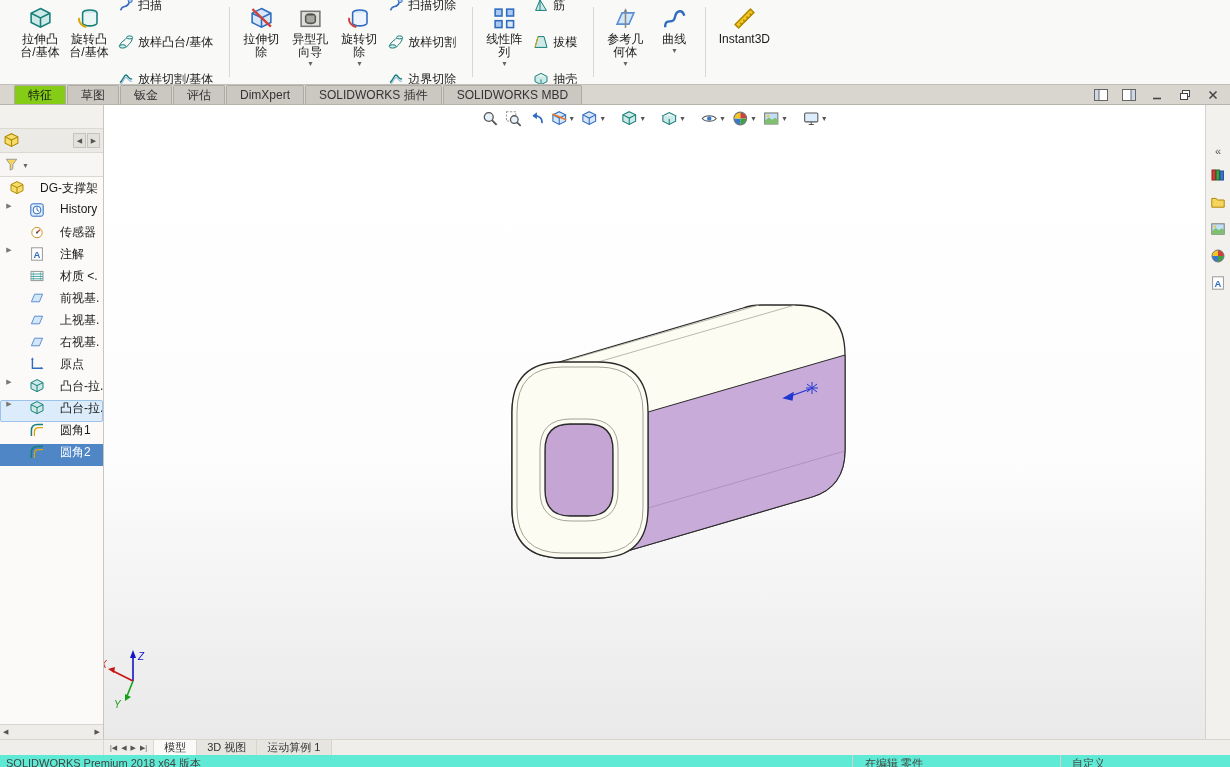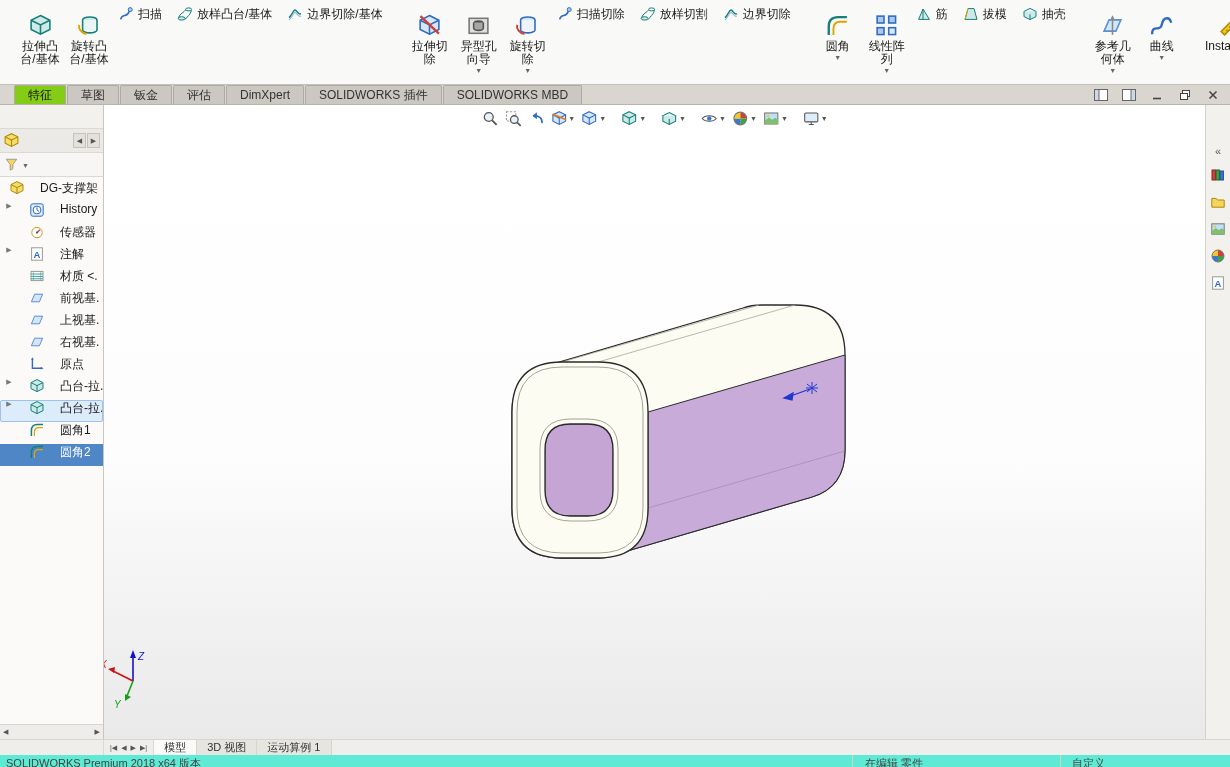--- a/index.html
+++ b/index.html
@@ -3,25 +3,25 @@
 <meta charset="utf-8">
 <style>
 *{margin:0;padding:0;box-sizing:border-box}
 html,body{width:1230px;height:767px;overflow:hidden}
 body{position:relative;background:#fff;font-family:"Liberation Sans","DejaVu Sans",sans-serif;font-size:12px;color:#1a1a1a}
 svg{display:block}
 
 .ribbon{position:absolute;top:0;left:0;width:100%;height:84px;background:#f9f9f7;display:flex;align-items:stretch;padding:1px 4px 1px 16px}
 .rgroup{display:flex;align-items:stretch;gap:1px}
 .vsep{width:1px;background:#dad7d2;margin:6px 7px}
-.rbtn{display:flex;flex-direction:column;align-items:center;padding:11px 3px 1px;min-width:48px;border:1px solid transparent;border-radius:2px}
+.rbtn{display:flex;flex-direction:column;align-items:center;padding:4px 3px 1px;min-width:48px;border:1px solid transparent;border-radius:2px}
 .rbtn .ric{width:25px;height:25px;margin-bottom:2px}
 .rlbl{text-align:center;line-height:13px;white-space:nowrap}
 .dd{font-size:7px;color:#666;margin-top:1px;line-height:7px}
-.scol{display:flex;flex-direction:row;justify-content:center;gap:2px;padding:2px 0}
+.scol{display:flex;flex-direction:column;justify-content:center;gap:18px;padding:2px 0}
 .sbtn{display:flex;align-items:center;gap:4px;height:22px;padding:0 8px 0 3px;border:1px solid transparent;border-radius:2px;white-space:nowrap}
 .sbtn .sic{width:16px;height:16px;flex:none}
 
 .cmtabs{position:absolute;top:84px;left:0;width:100%;height:21px;background:#d9d6d0;border-top:1px solid #c3c0ba;border-bottom:1px solid #b8b5af;display:flex;align-items:flex-end;padding-left:14px}
 .cmtab{height:19px;display:flex;align-items:center;padding:0 13px;margin-right:1px;background:#cbc8c2;border:1px solid #aeaba5;border-bottom:none;border-radius:2px 2px 0 0;color:#333}
 .cmtab.active{background:#84cc16;color:#111}
 .wctrl{margin-left:auto;display:flex;align-items:center;gap:13px;padding:0 10px;height:100%}
 .wbtn{width:15px;height:13px;display:flex;align-items:center;justify-content:center}
 
 .main{position:absolute;top:105px;left:0;width:100%;height:634px;background:#fff}
@@ -263,21 +263,21 @@
       <div class="sbtn">
           <svg class="sic">
             <use href="#sy-loft"></use>
           </svg>
           <span>放样凸台/基体</span>
         </div>
       <div class="sbtn">
           <svg class="sic">
             <use href="#sy-bound"></use>
           </svg>
-          <span>边界切除/基体</span>
+          <span>放样切割/基体</span>
         </div>
     </div>
   </div>
   <div class="vsep"></div>
   <div class="rgroup">
     <div class="rbtn">
       <svg class="ric">
           <use href="#sy-cut"></use>
         </svg>
       <div class="rlbl"><span>拉伸切</span><br><span>除</span></div>
@@ -312,27 +312,20 @@
       <div class="sbtn">
           <svg class="sic">
             <use href="#sy-bound"></use>
           </svg>
           <span>边界切除</span>
         </div>
     </div>
   </div>
   <div class="vsep"></div>
   <div class="rgroup">
-    <div class="rbtn">
-      <svg class="ric">
-          <use href="#sy-fillet"></use>
-        </svg>
-      <div class="rlbl"><span>圆角</span></div>
-      <span class="dd">▼</span>
-    </div>
     <div class="rbtn">
       <svg class="ric">
           <use href="#sy-pattern"></use>
         </svg>
       <div class="rlbl"><span>线性阵</span><br><span>列</span></div>
       <span class="dd">▼</span>
     </div>
     <div class="scol">
       <div class="sbtn">
           <svg class="sic">

